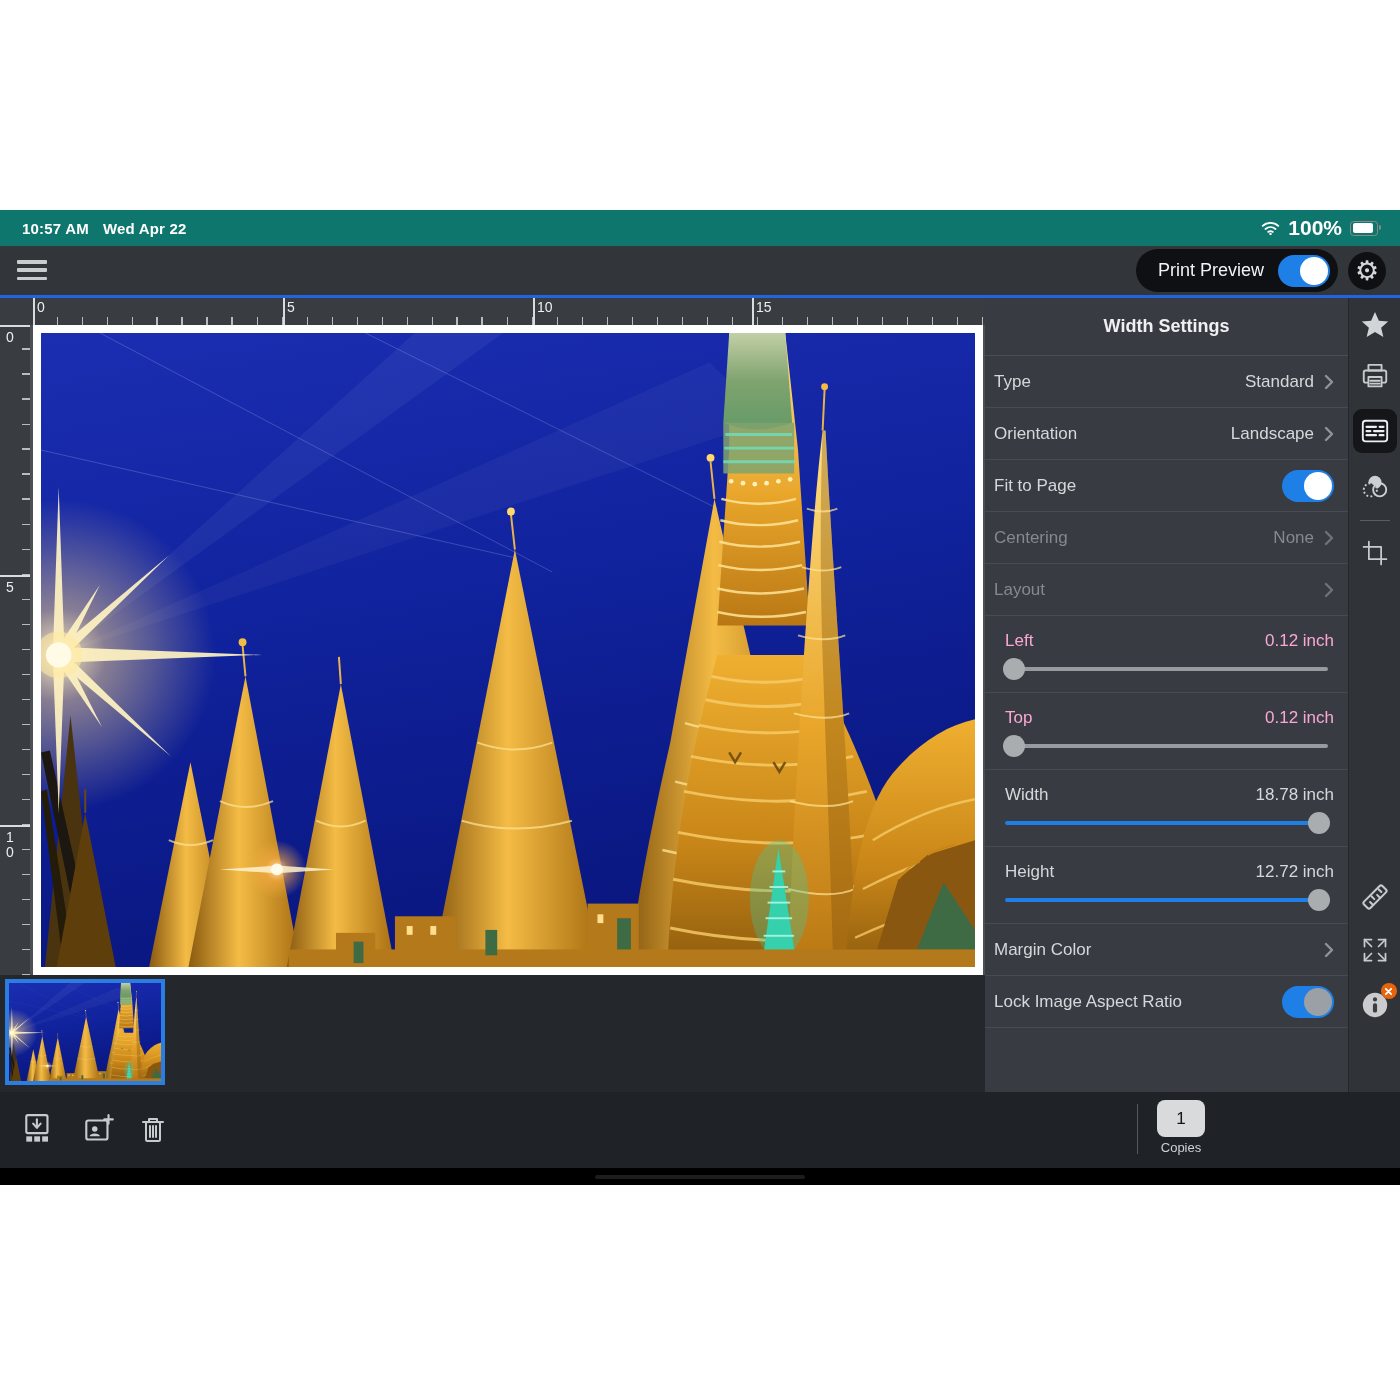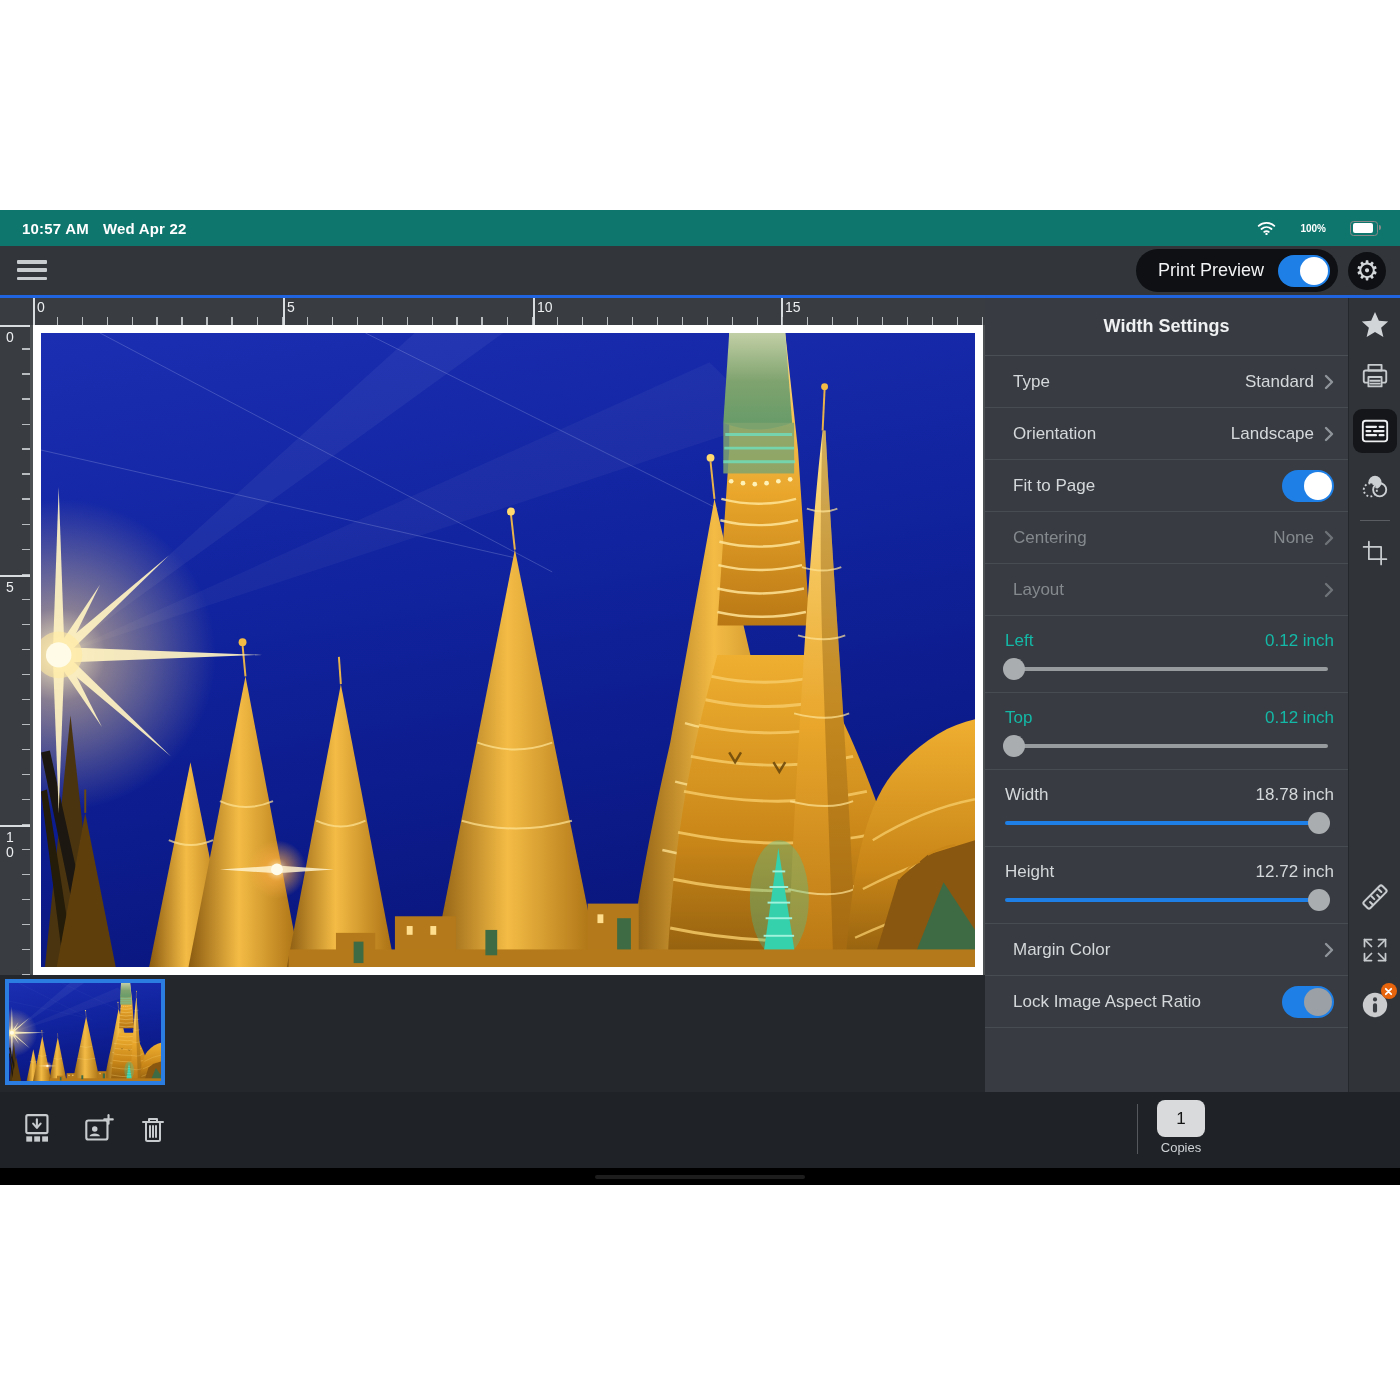--- a/index.html
+++ b/index.html
@@ -4,21 +4,21 @@
 <style>
   html,body{margin:0;padding:0;background:#fff;}
   .stage{position:relative;width:1400px;height:1400px;background:#fff;overflow:hidden;
          font-family:"Liberation Sans","DejaVu Sans",sans-serif;}
   .app{position:absolute;left:0;top:210px;width:1400px;height:975px;background:#32363a;overflow:hidden;}
 
   
   .statusbar{position:absolute;left:0;top:0;width:100%;height:36px;background:#0f766e;color:#fff;
              display:flex;align-items:center;justify-content:space-between;padding:0 22px;box-sizing:border-box;}
   .sb-left{display:flex;gap:14px;font-size:15px;font-weight:700;letter-spacing:.2px;}
-  .sb-right{display:flex;align-items:center;gap:24px;font-size:10px;font-weight:600;}
+  .sb-right{display:flex;align-items:center;gap:8px;font-size:21px;font-weight:600;}
   .battery{position:relative;width:26px;height:13px;border:1px solid #8a8a8a;border-radius:3.5px;}
   .battery .fill{position:absolute;left:1.5px;top:1.5px;bottom:1.5px;width:20px;background:#fff;border-radius:2px;}
   .battery .tip{position:absolute;right:-4px;top:3.5px;width:2.5px;height:5px;background:#8a8a8a;border-radius:0 2px 2px 0;}
 
   
   .toolbar{position:absolute;left:0;top:36px;width:100%;height:49px;background:#32363a;}
   .hamburger{position:absolute;left:17px;top:12px;width:30px;height:24px;display:flex;flex-direction:column;justify-content:space-between;padding:2px 0;box-sizing:border-box;cursor:pointer;}
   .hamburger span{display:block;height:3.5px;background:#c9ccce;border-radius:1px;}
   .pp-pill{position:absolute;right:62px;top:3px;height:43px;background:#0e1013;border-radius:22px;
            display:flex;align-items:center;gap:14px;padding:0 8px 0 22px;color:#f2f3f4;font-size:18px;}
@@ -54,34 +54,34 @@
 
   
   .thumbstrip{position:absolute;left:0;top:677px;width:985px;height:117px;background:#24272b;}
   .thumb{position:absolute;left:5px;top:4px;width:160px;height:106px;border:4px solid #2c7de2;box-sizing:border-box;background:#000;cursor:pointer;}
   .thumb svg{display:block;width:100%;height:100%;}
 
   
   .panel{position:absolute;left:985px;top:88px;width:363px;height:794px;background:#383c42;box-sizing:border-box;}
   .panel-title{height:57px;display:flex;align-items:center;justify-content:center;color:#eef0f1;
                font-size:18px;font-weight:700;border-bottom:1px solid #4a4f55;}
-  .row{position:relative;display:flex;align-items:center;height:52px;padding:0 14px 0 28px;box-sizing:border-box;
+  .row{position:relative;display:flex;align-items:center;height:52px;padding:0 14px 0 9px;box-sizing:border-box;
        border-bottom:1px solid #474c52;color:#d5d8da;font-size:17px;cursor:pointer;}
   .row .lbl{flex:1;}
   .row .val{margin-right:10px;}
   .row.dim{color:#84898e;}
   .chev{flex:none;width:10px;height:16px;}
   .chev path{stroke:#8f949a;stroke-width:2.4;fill:none;stroke-linecap:round;stroke-linejoin:round;}
   .row.dim .chev path{stroke:#6e7378;}
   .sliderblock{border-bottom:1px solid #474c52;padding:10px 0 12px 0;}
   .sliderblock .srow{display:flex;align-items:center;padding:0 14px 0 20px;font-size:17px;height:30px;}
   .sliderblock .srow .lbl{flex:1;}
   .sliderblock.dim .srow{color:#84898e;}
   .sliderblock .srow{color:#d5d8da;}
-  .sliderblock.dim .srow .lbl,.sliderblock.dim .srow .val{color:#14b8a6;}
+  .sliderblock.dim .srow .lbl,.sliderblock.dim .srow .val{color:#f9a8d4;}
 
   
   .strip{position:absolute;left:1348px;top:88px;width:52px;height:794px;background:#303439;border-left:1px solid #24272b;box-sizing:border-box;}
   .strip .sicon{position:absolute;left:50%;transform:translateX(-50%);width:34px;height:34px;
                 display:flex;align-items:center;justify-content:center;cursor:pointer;}
   .sel-bg{position:absolute;left:50%;transform:translateX(-50%);width:44px;height:44px;background:#141619;border-radius:9px;}
   .strip-div{position:absolute;left:50%;transform:translateX(-50%);width:30px;height:1px;background:#5a5e63;}
   .badge{position:absolute;right:-5px;top:-5px;width:16px;height:16px;border-radius:8px;background:#e8640c;
          display:flex;align-items:center;justify-content:center;}
 
@@ -148,21 +148,21 @@
     <div class="hruler">
       <div class="hmajor" style="left:3px">
             <span class="num">0</span>
           </div>
       <div class="hmajor" style="left:253px">
             <span class="num">5</span>
           </div>
       <div class="hmajor" style="left:503px">
             <span class="num">10</span>
           </div>
-      <div class="hmajor" style="left:751px">
+      <div class="hmajor" style="left:722px">
             <span class="num">15</span>
           </div>
     </div>
     <div class="vruler">
       <div class="vmajor" style="top:0">
             <span class="num">0</span>
           </div>
       <div class="vmajor" style="top:250px">
             <span class="num">5</span>
           </div>

